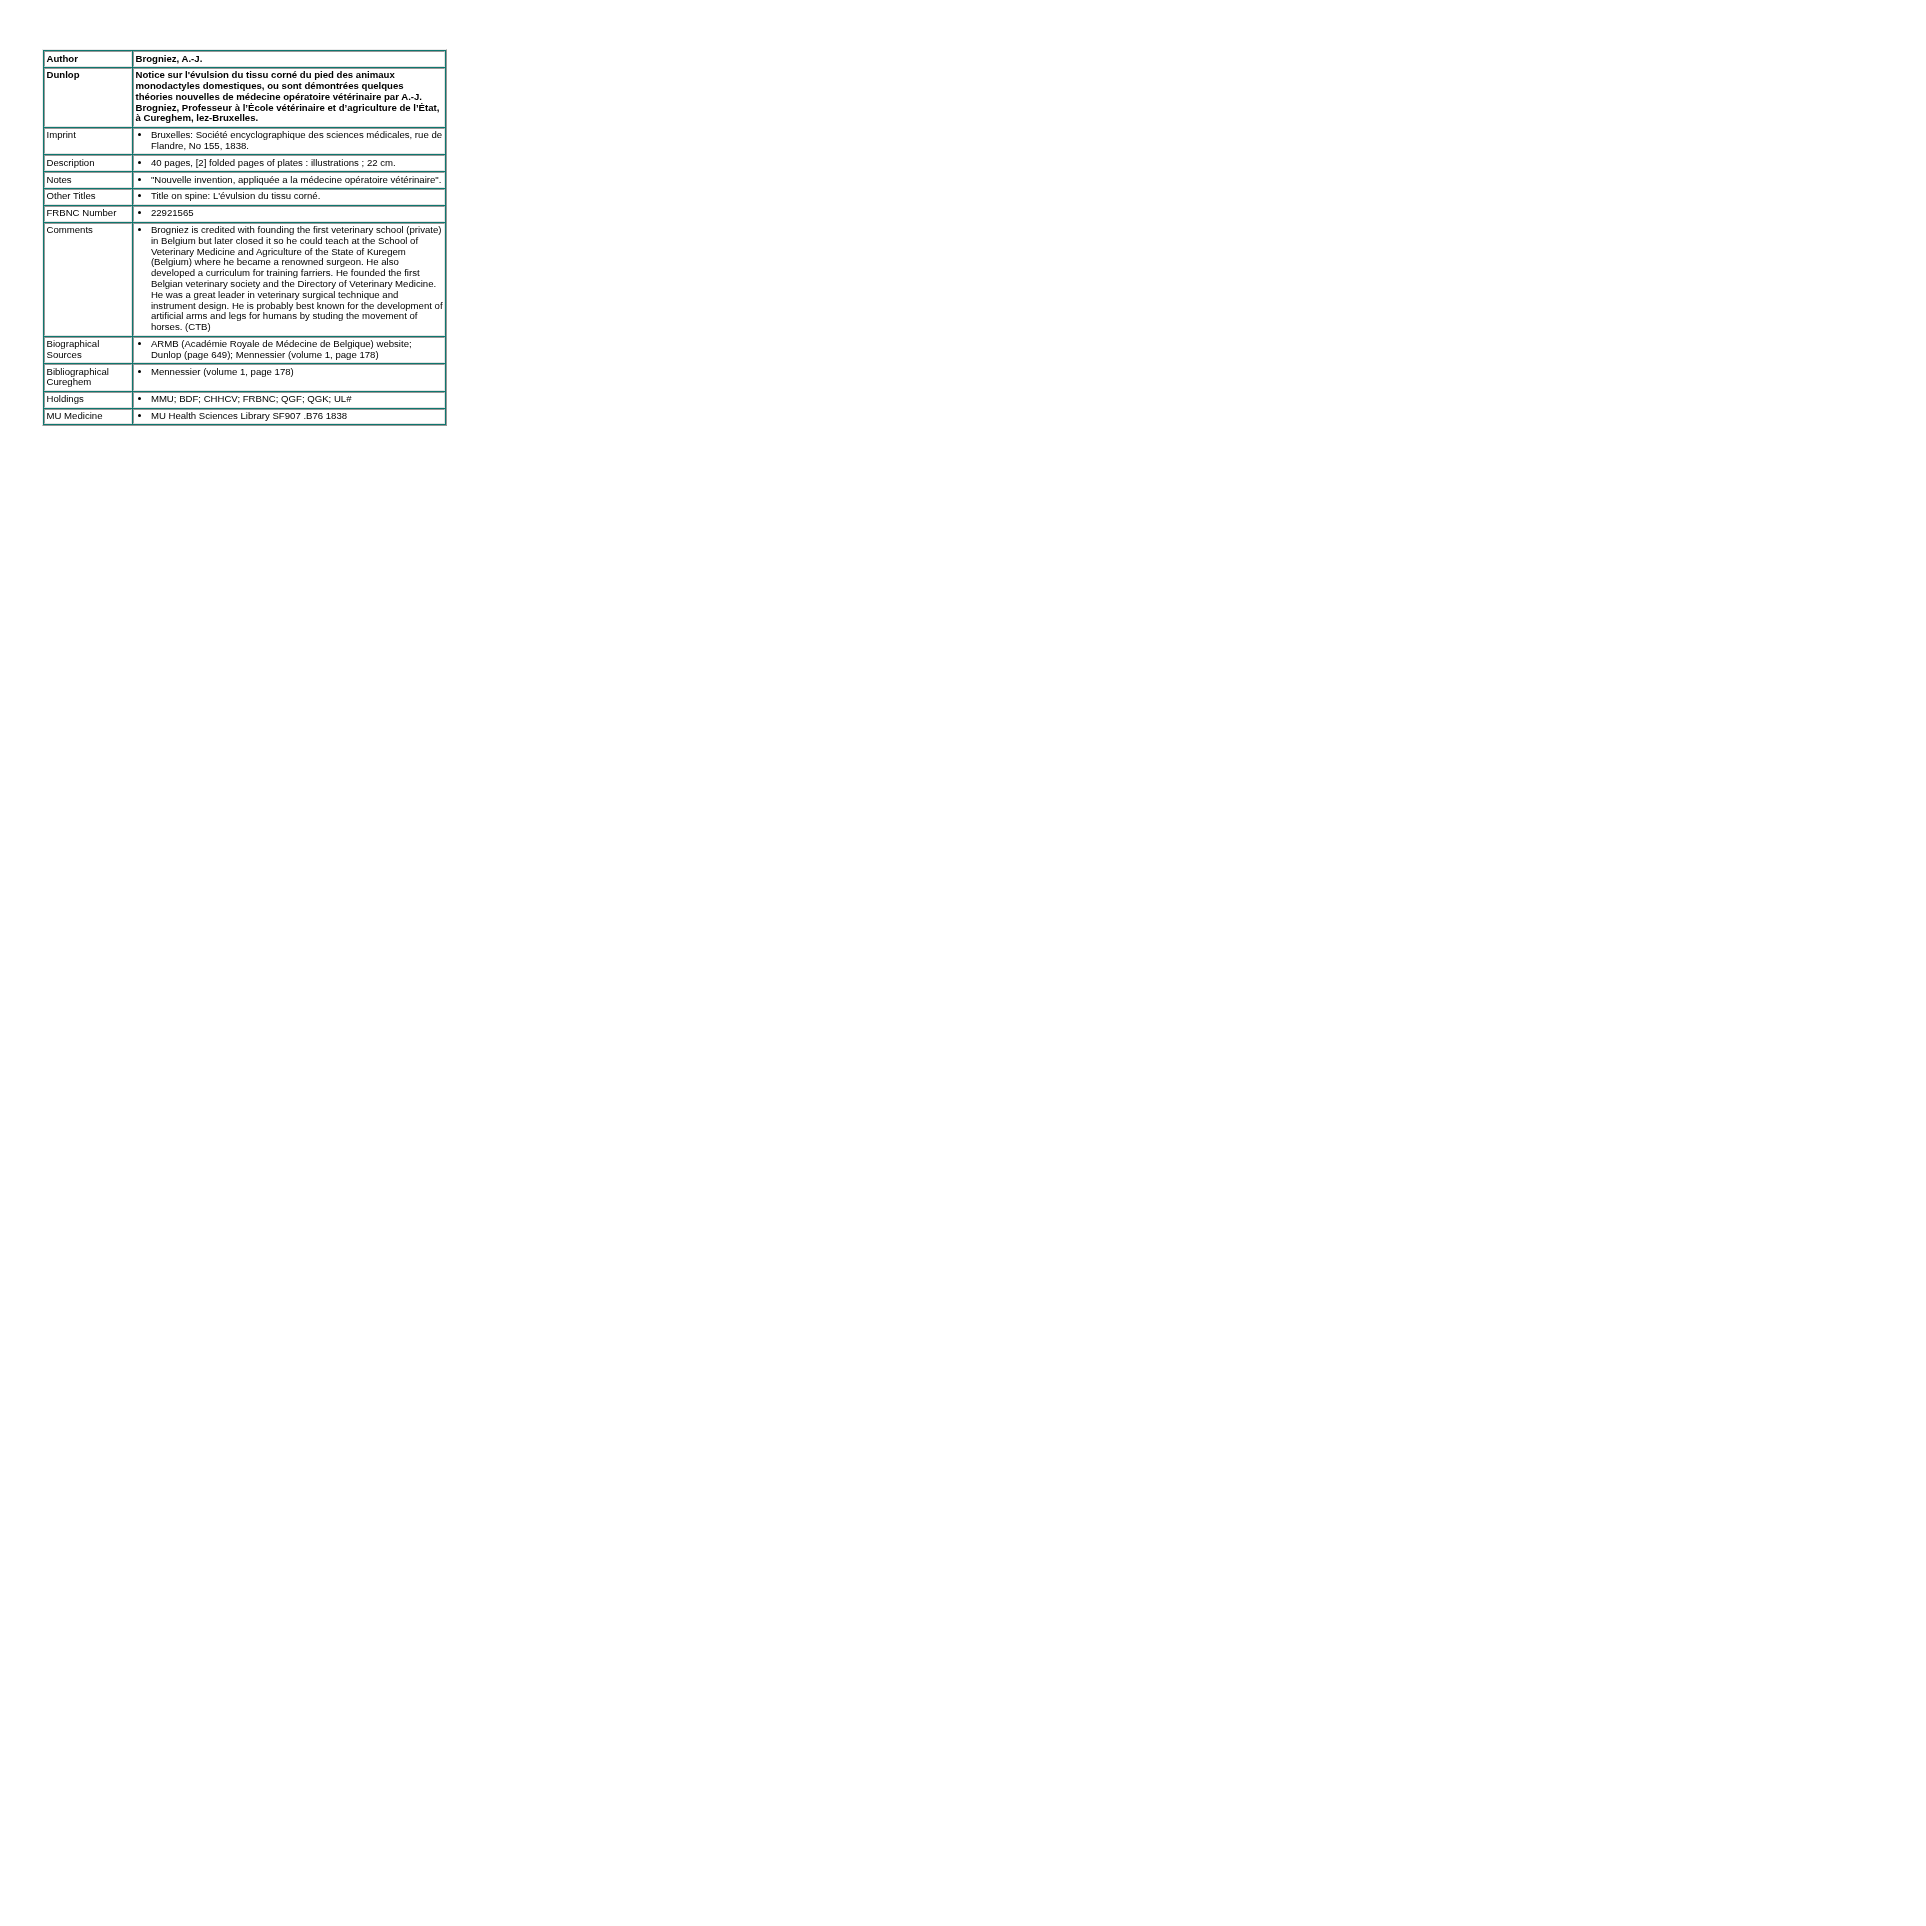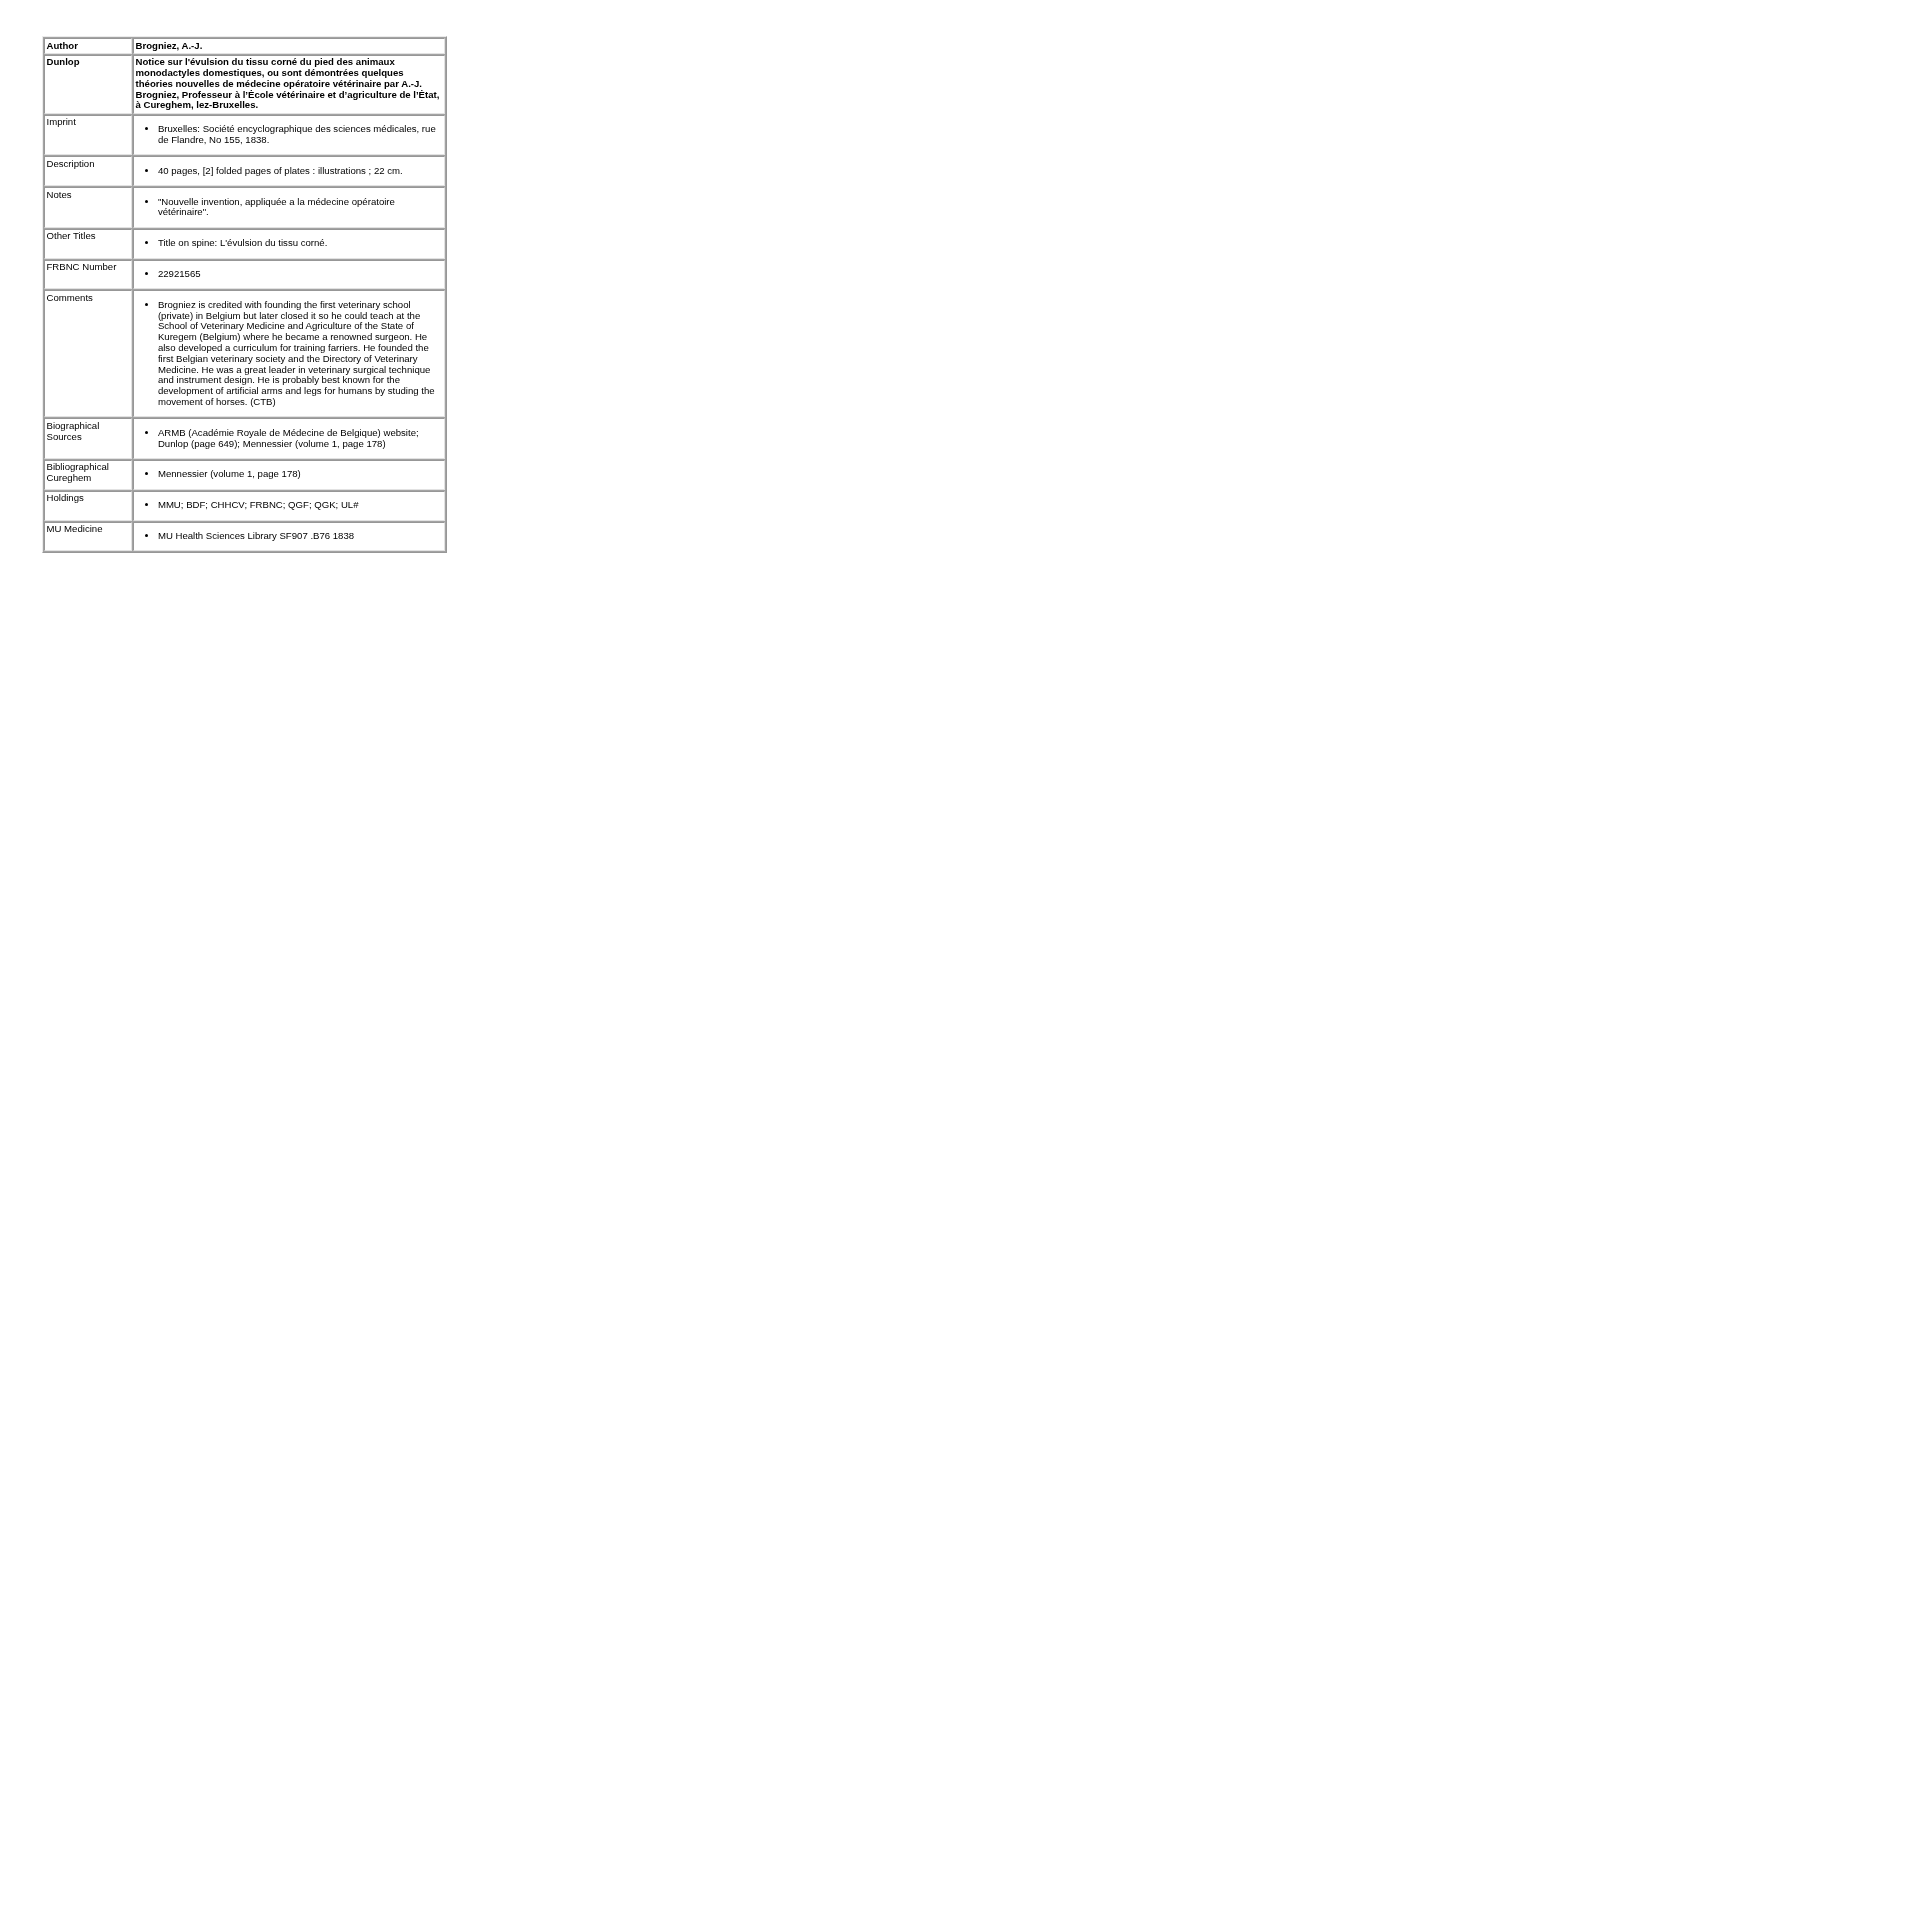--- a/index.html
+++ b/index.html
@@ -11,26 +11,26 @@
     position: relative;
     width: 491px;
     height: 636px;
     background: #ffffff;
     font-family: "Liberation Sans", sans-serif;
     color: #000000;
   }
   table.record {
     position: absolute;
     left: 42px;
-    top: 36px;
+    top: 49px;
     width: 405px;
     border-collapse: separate;
     border-spacing: 1.2px;
     table-layout: fixed;
-    background: #a3a3a3;
+    background: #0f766e;
     border-top: 0.4px solid #ebebeb;
     border-left: 0.4px solid #ebebeb;
     border-right: 0.8px solid #979797;
     border-bottom: 0.8px solid #979797;
   }
   table.record td {
     vertical-align: top;
     background: #ffffff;
     border-top: 0.8px solid #979797;
     border-left: 0.8px solid #979797;
@@ -40,21 +40,21 @@
     font-size: 9.6px;
     line-height: 10.8px;
     overflow: hidden;
   }
   table.record td.bold { font-weight: bold; }
   td.value ul {
     margin: 0;
     padding: 0 0 0 15.4px;
     list-style: disc outside;
   }
-  td.value li { margin: 7px; padding: 0; }
+  td.value li { margin: 0; padding: 0; }
 </style>
 </head>
 <body>
 
 <div class="page">
   <table class="record">
     <colgroup>
       <col style="width:88px">
       <col>
     </colgroup>

